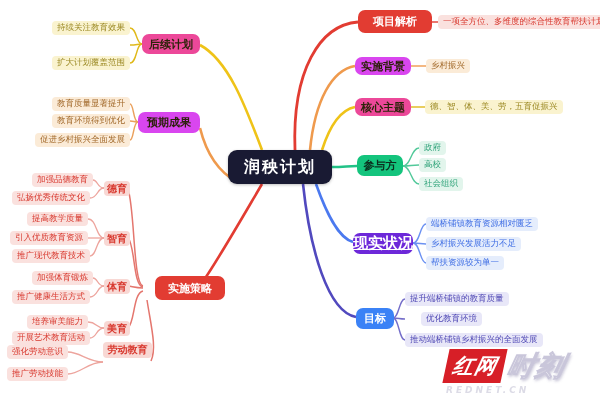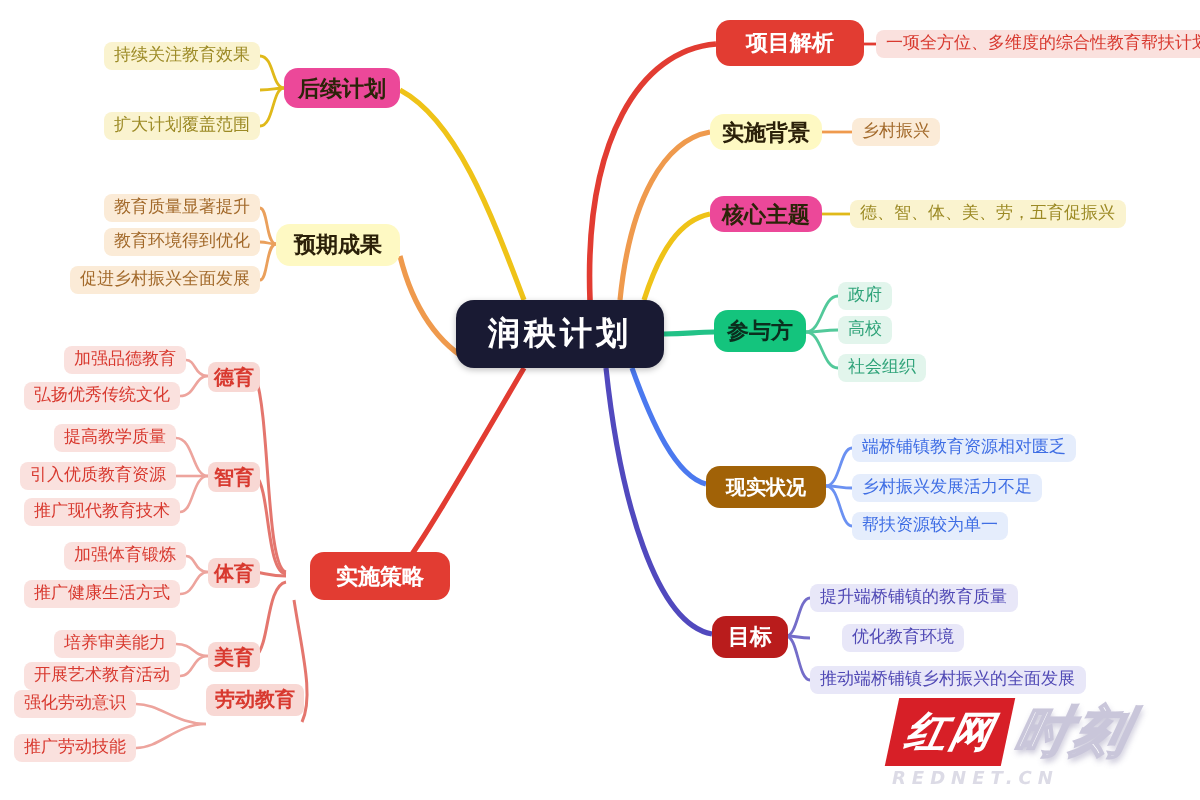--- a/index.html
+++ b/index.html
@@ -6,25 +6,25 @@
   body{width:600px;height:400px;overflow:hidden;background:#fff;
        font-family:"DejaVu Sans","Liberation Sans",sans-serif;}
   .stage{position:relative;width:600px;height:400px;background:#ffffff;}
   svg.edges{position:absolute;left:0;top:0;pointer-events:none;}
 
   .node{position:absolute;display:flex;align-items:center;justify-content:center;
         border-radius:7px;font-weight:bold;box-sizing:border-box;white-space:nowrap;}
   .center{background:#191a33;color:#ffffff;font-size:16px;letter-spacing:2px;
           border-radius:9px;box-shadow:0 1px 3px rgba(0,0,0,.25);}
   .b-red{background:#e23c32;color:#fff;font-size:11px;}
-  .b-orange{background:#fef9c3;color:#2b2009;font-size:11px;}
+  .b-orange{background:#d946ef;color:#2b2009;font-size:11px;}
   .b-yellow{background:#ec4899;color:#2b2409;font-size:11px;}
   .b-green{background:#14c47d;color:#0b2e1e;font-size:11px;}
-  .b-blue{background:#a16207;color:#fff;font-size:10px;}
-  .b-purple{background:#b91c1c;color:#fff;font-size:11px;}
+  .b-blue{background:#6d28d9;color:#fff;font-size:15px;text-decoration:underline;}
+  .b-purple{background:#3b82f6;color:#fff;font-size:11px;}
 
   .leaf{position:absolute;display:flex;align-items:center;border-radius:4px;
         font-size:8.5px;height:14px;padding:0 5px;white-space:nowrap;box-sizing:border-box;}
   .l-red{background:#fae1de;color:#d8392f;}
   .l-orange{background:#fbebd7;color:#a2692a;}
   .l-yellow{background:#faf3cf;color:#9c8a25;}
   .l-green{background:#e2f5ec;color:#2fa379;}
   .l-blue{background:#e5edfc;color:#3f6ee4;}
   .l-purple{background:#e8e7f8;color:#5049b5;}
 

